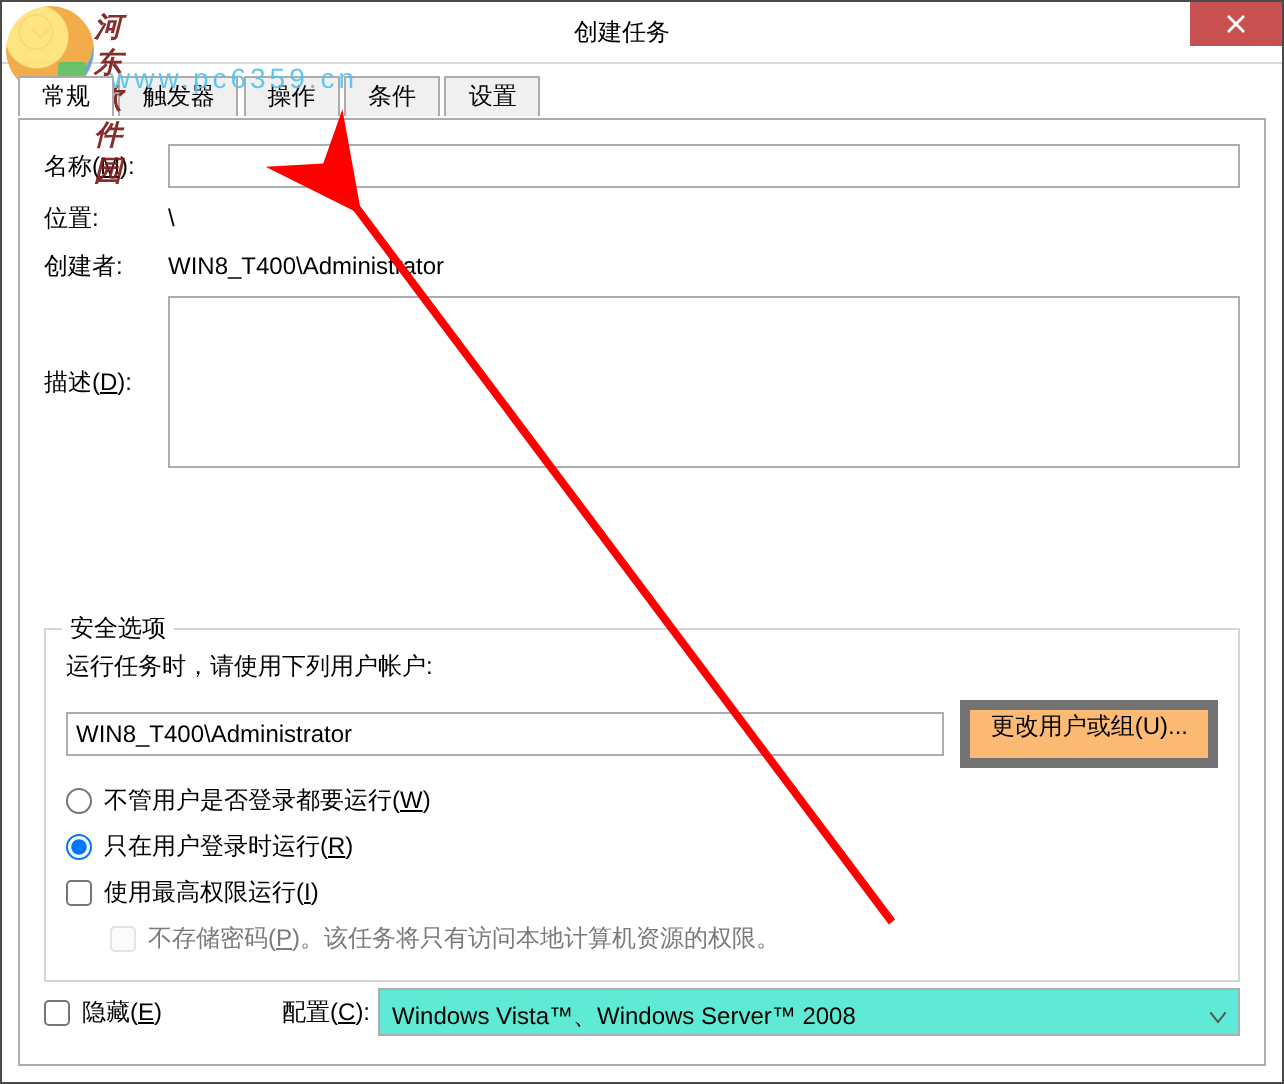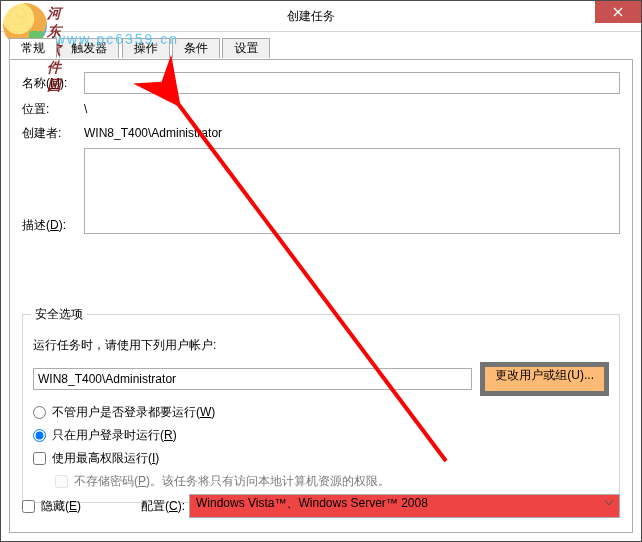--- a/index.html
+++ b/index.html
@@ -17,32 +17,32 @@
   .tab.active{background:#fff;z-index:2}
   .tab.inactive{background:#f0f0f0}
   .tabpanel{border:1px solid #acacac;position:absolute;left:0;right:0;top:22px;bottom:0;background:#fff}
   .form{position:absolute;left:12px;right:12px;top:12px}
   .row{display:flex;align-items:center;margin-bottom:6px}
   .lbl{width:62px}
   .lbl u{text-decoration:underline}
   .txt{flex:1;height:22px;border:1px solid #abadb3;background:#fff;padding:0 4px;box-sizing:border-box}
   .static{flex:1;padding:2px 0}
   .desc{flex:1;height:86px;border:1px solid #abadb3;background:#fff;resize:none;box-sizing:border-box;padding:2px 4px;font-family:inherit;font-size:12px}
-  .group{position:absolute;left:12px;right:12px;top:254px;border:1px solid #d5d5d5;padding:22px 10px 6px}
+  .group{position:absolute;left:12px;right:12px;top:254px;border:1px solid #d5d5d5;padding:10px 10px 6px}
   .group .legend{position:absolute;top:-9px;left:8px;background:#fff;padding:0 4px}
   .gline{display:flex;align-items:center;margin-bottom:8px}
   .acct{flex:1;height:22px;border:1px solid #abadb3;padding:2px 4px;box-sizing:border-box;display:flex;align-items:center;background:#fff}
   .btn{height:24px;padding:0 10px;border:5px solid #737373;background:#fdba74;margin-left:8px;cursor:default;display:flex;align-items:flex-start}
   .radio,.chk{display:flex;align-items:center;margin-bottom:6px}
   .radio input,.chk input{margin:0 6px 0 0}
   .indent{margin-left:22px;color:#7a7a7a}
   .indent input[disabled]{opacity:.6}
   .bottomrow{position:absolute;left:12px;right:12px;bottom:14px;display:flex;align-items:center}
   .bottomrow .cfglbl{margin-left:60px;margin-right:4px}
-  .select{flex:1;height:22px;border:1px solid #abadb3;background:#ef4444;display:flex;align-items:flex-start;justify-content:space-between;padding:0 2px 0 6px}
+  .select{flex:1;height:22px;border:1px solid #abadb3;background:#5eead4;display:flex;align-items:flex-end;justify-content:space-between;padding:0 2px 0 6px}
   .select .caret{width:16px;height:16px;display:flex;align-items:center;justify-content:center;color:#555}
   
   .wm{position:absolute;left:0;top:0;pointer-events:none;opacity:.93}
   .wm-logo{position:absolute;left:2px;top:2px;width:44px;height:44px;border-radius:50%;background:radial-gradient(circle at 35% 35%,#ffe27a 0 38%,#f2a63c 40% 70%,#5aa0e6 72% 100%)}
   .wm-logo::after{content:"";position:absolute;right:4px;bottom:6px;width:14px;height:10px;background:#5fbf5f;border-radius:2px}
   .wm-text1{position:absolute;left:46px;top:4px;font-size:14px;font-weight:700;color:#7f1d1d;letter-spacing:1px;font-style:italic;font-family:Liberation Sans, sans-serif}
   .wm-text2{position:absolute;left:54px;top:30px;font-size:14px;color:#55c3ef;letter-spacing:2px;font-family:Arial}
   
   .arrow{position:absolute;left:0;top:0;width:642px;height:542px;pointer-events:none}
 </style>
@@ -79,21 +79,21 @@
             <input class="txt" type="text" value="" style="">
           </div>
           <div class="row">
             <span class="lbl">位置:</span>
             <span class="static">\</span>
           </div>
           <div class="row">
             <span class="lbl">创建者:</span>
             <span class="static">WIN8_T400\Administrator</span>
           </div>
-          <div class="row" style="align-items:flex-end">
+          <div class="row" style="align-items:center">
             <span class="lbl"><span>描述(</span><u>D</u><span>):</span></span>
             <textarea class="desc" style=""></textarea>
           </div>
         </div>
 
         <div class="group">
           <span class="legend">安全选项</span>
 
           <div class="gline">运行任务时，请使用下列用户帐户:</div>
 

